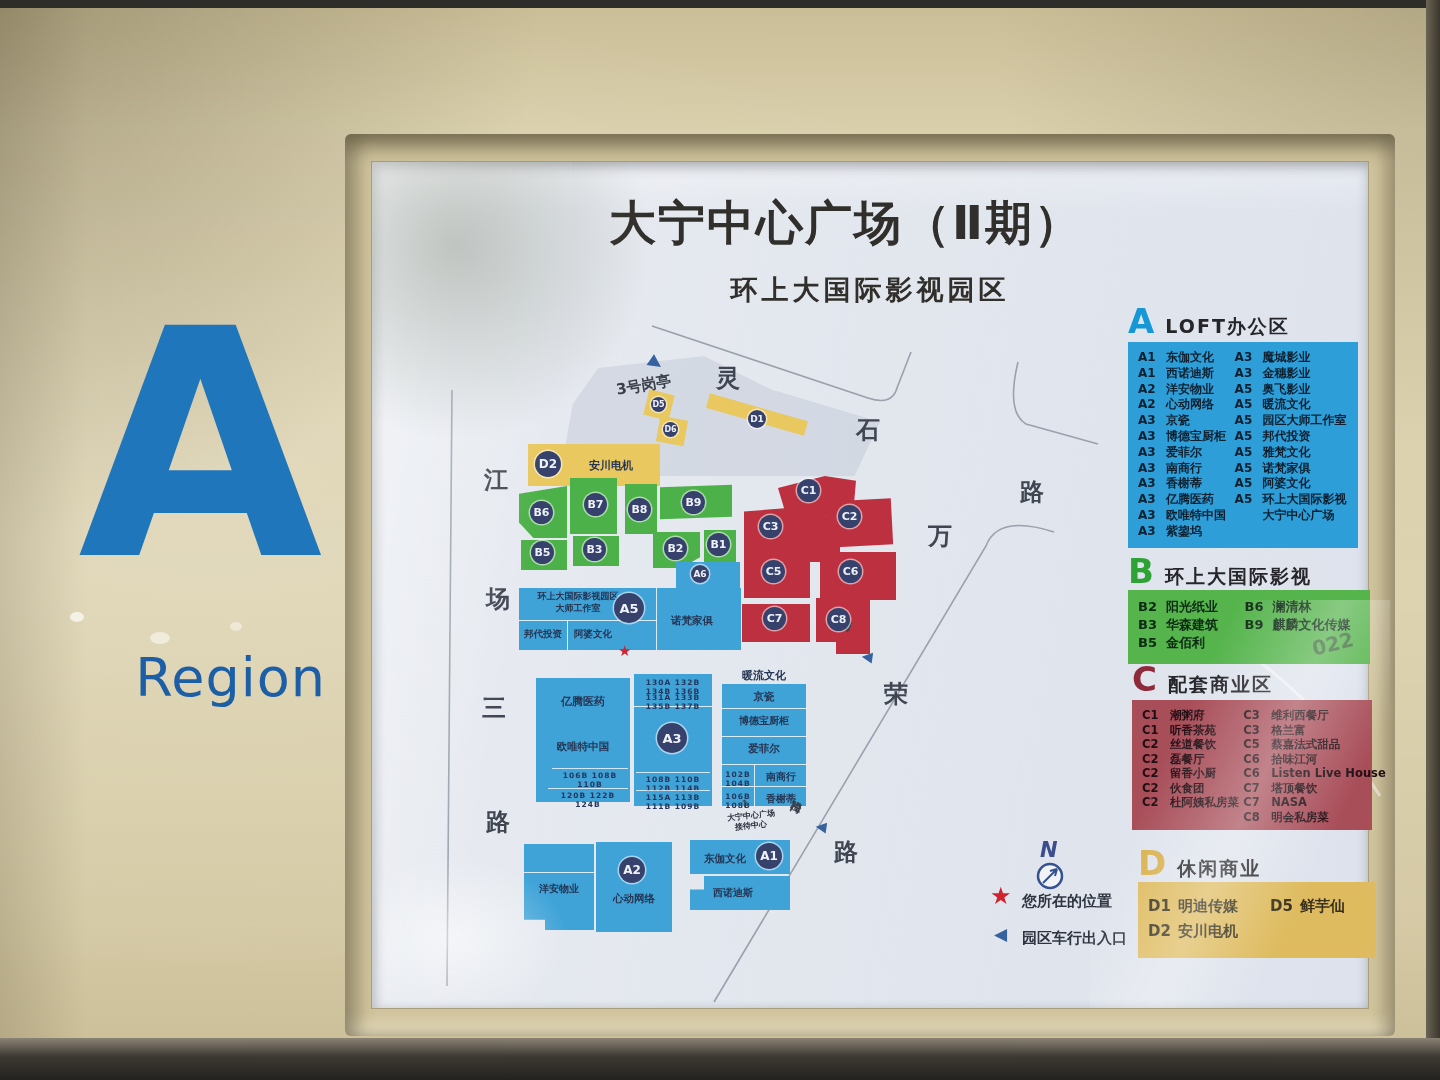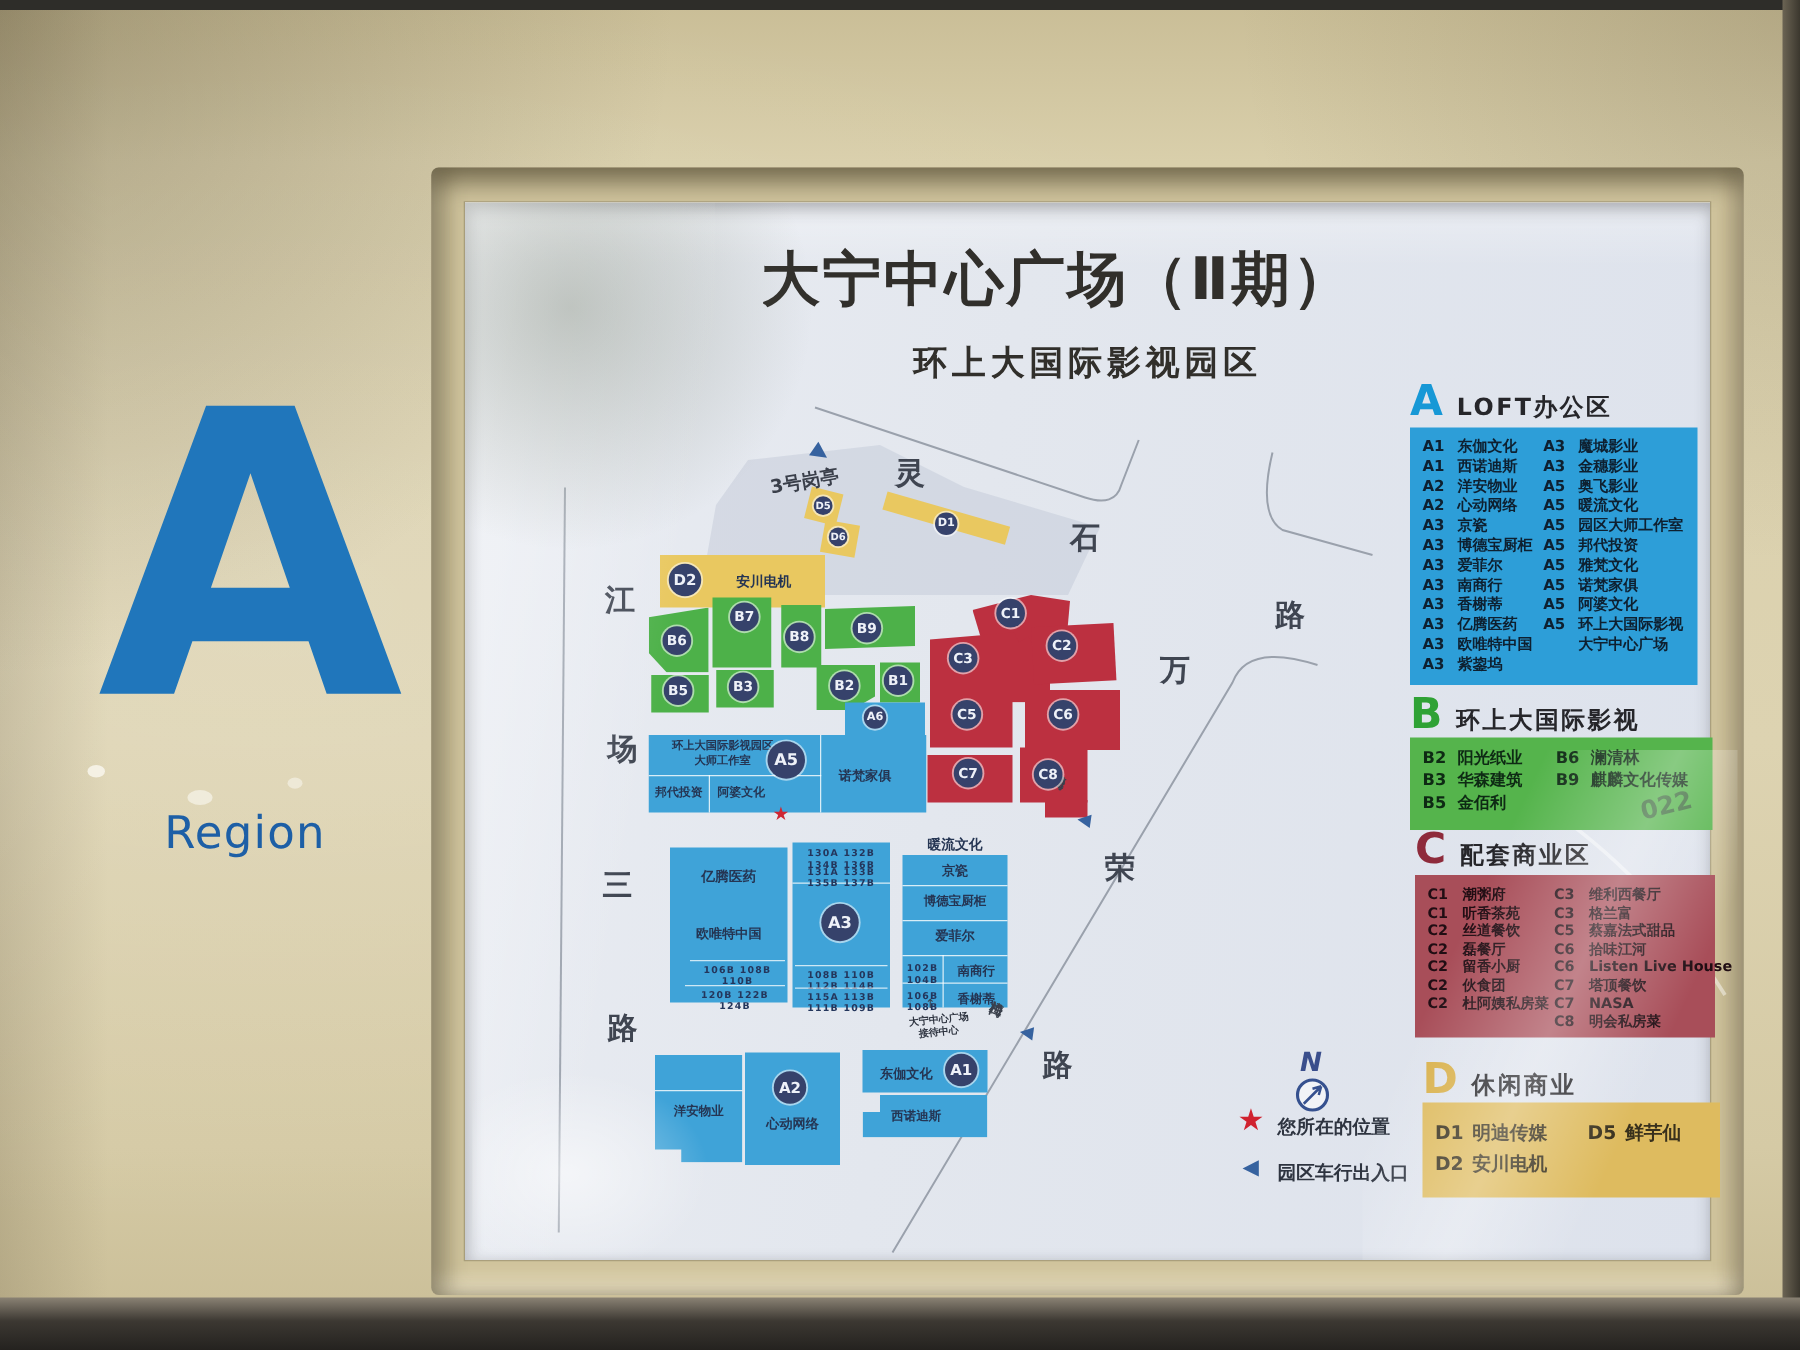--- a/index.html
+++ b/index.html
@@ -9,22 +9,22 @@
       radial-gradient(circle at 0% 0%, rgba(95,85,60,.38), transparent 30%),
       radial-gradient(circle at 100% 0%, rgba(95,85,60,.22), transparent 25%),
       radial-gradient(ellipse at 15% 45%, rgba(255,255,255,.16), transparent 60%),
       linear-gradient(90deg, rgba(120,108,80,.28), transparent 6%),
       linear-gradient(180deg, #c9bd96 0%, #d9cfab 12%, #ddd3b1 55%, #d5caa5 85%, #c9bd96 100%);}
   .edge{position:absolute;}
   .abs{position:absolute;}
   
   .regionA{position:absolute;left:78px;top:288px;width:220px;font-size:316px;line-height:1;
     font-weight:bold;color:#2076bb;text-align:center;}
-  .regionW{position:absolute;left:76px;top:646px;width:240px;font-size:36px;color:#1d5fa6;
-    text-align:center;letter-spacing:1px;}
+  .regionW{position:absolute;left:86px;top:646px;width:240px;font-size:54px;color:#1d5fa6;
+    text-align:right;letter-spacing:1px;}
   .chip{position:absolute;border-radius:50%;background:rgba(246,243,232,.92);}
   
   .frame{position:absolute;left:345px;top:134px;width:1050px;height:902px;background:#d0c49d;border-radius:6px;
     box-shadow:inset 0 14px 18px rgba(70,62,40,.5), inset 14px 0 16px rgba(70,62,40,.3),
                inset -12px 0 14px rgba(90,80,55,.25), inset 0 -12px 14px rgba(255,248,225,.55);}
   .glass{position:absolute;left:372px;top:162px;width:996px;height:846px;
     background:linear-gradient(180deg, rgba(255,255,255,.35), rgba(255,255,255,0) 6%),
                linear-gradient(100deg,#e9ecf2 0%,#e3e7ee 40%,#dde2ec 100%);
     box-shadow:0 0 0 1px rgba(100,92,65,.35), inset 0 6px 12px rgba(50,50,55,.28), inset 6px 0 10px rgba(50,50,55,.12);}
   .title{position:absolute;left:446px;top:192px;width:800px;text-align:center;font-size:47px;
@@ -116,21 +116,21 @@
 
   <div class="blk green" style="left:519px;top:486px;width:48px;height:52px;clip-path:polygon(0 15%,100% 0,100% 100%,30% 100%,0 70%);z-index:4;"></div>
   <div class="blk green" style="left:570px;top:478px;width:47px;height:56px;z-index:4;"></div>
   <div class="blk green" style="left:625px;top:484px;width:32px;height:50px;z-index:4;"></div>
   <div class="blk green" style="left:660px;top:486px;width:72px;height:32px;transform:skewY(-2deg);z-index:4;"></div>
   <div class="blk green" style="left:521px;top:540px;width:46px;height:30px;z-index:4;"></div>
   <div class="blk green" style="left:573px;top:536px;width:46px;height:30px;z-index:4;"></div>
   <div class="blk green" style="left:653px;top:532px;width:47px;height:36px;clip-path:polygon(0 0,100% 0,100% 70%,60% 100%,0 100%);z-index:4;"></div>
   <div class="blk green" style="left:704px;top:530px;width:32px;height:32px;z-index:4;"></div>
   <div class="badge bmd" style="left:530px;top:501px;">B6</div>
-  <div class="badge bmd" style="left:584px;top:482px;">B7</div>
+  <div class="badge bmd" style="left:584px;top:493px;">B7</div>
   <div class="badge bmd" style="left:628px;top:498px;">B8</div>
   <div class="badge bmd" style="left:682px;top:491px;">B9</div>
   <div class="badge bmd" style="left:531px;top:541px;">B5</div>
   <div class="badge bmd" style="left:583px;top:538px;">B3</div>
   <div class="badge bmd" style="left:664px;top:537px;">B2</div>
   <div class="badge bmd" style="left:707px;top:533px;">B1</div>
 
   <div class="blk blue" style="left:676px;top:562px;width:64px;height:26px;z-index:4;"></div>
   <div class="badge bsm" style="left:691px;top:565px;">A6</div>
   <div class="blk blue" style="left:519px;top:588px;width:222px;height:62px;z-index:4;"></div>

